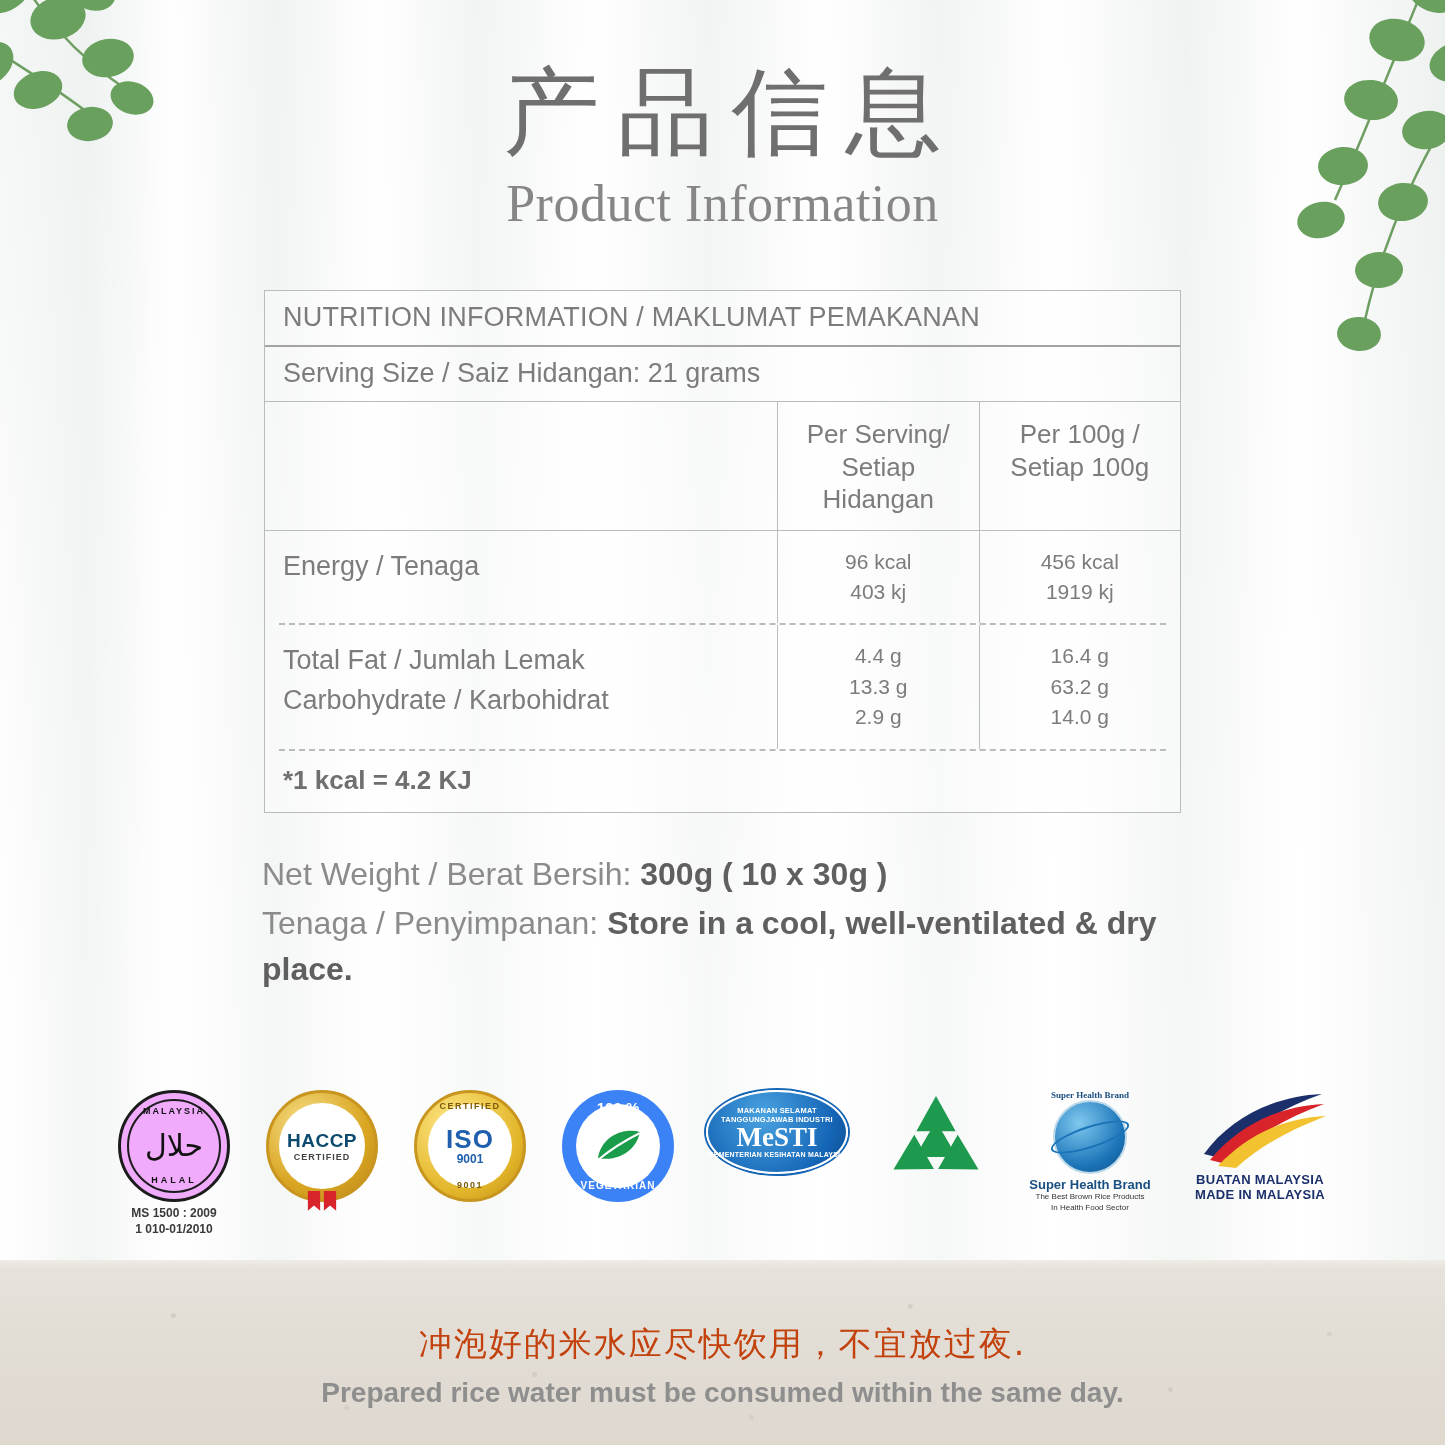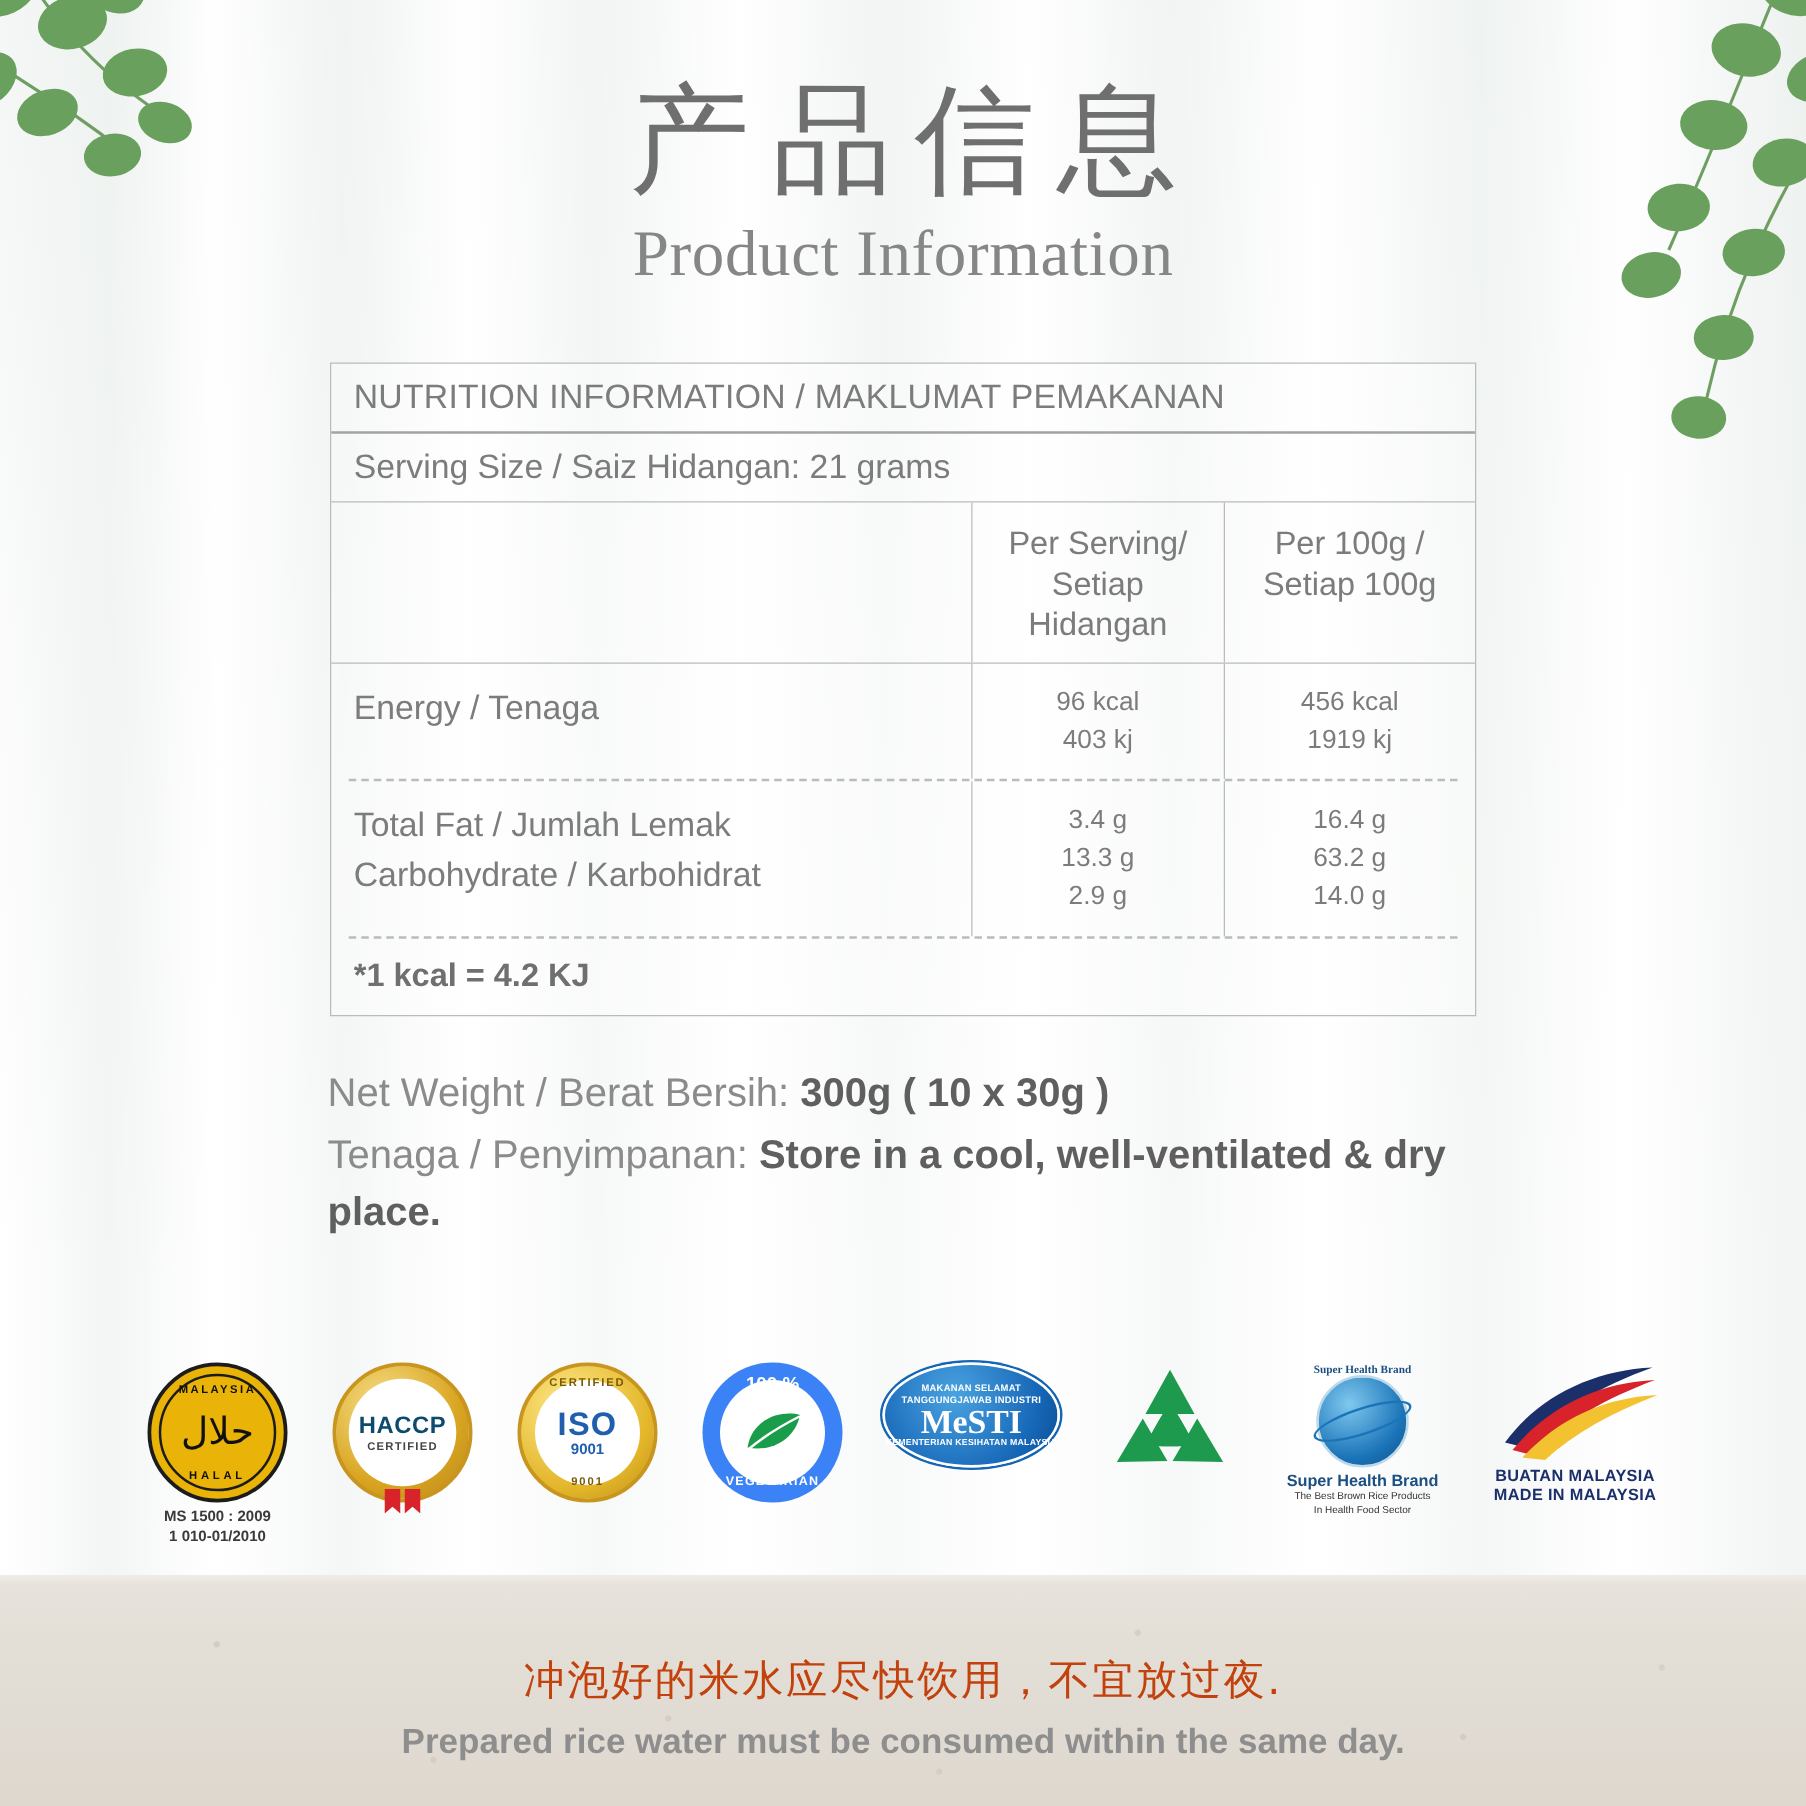--- a/index.html
+++ b/index.html
@@ -119,21 +119,21 @@
     position:absolute; left:110px; top:1090px; width:1230px;
     display:flex; align-items:flex-start; justify-content:space-between;
   }
   .cert { text-align:center; width:128px; }
   .cert-cap { font-size:12px; color:#3a3a3a; line-height:1.3; margin-top:4px; font-weight:bold; }
 
   .halal-badge {
     width:112px;height:112px;border-radius:50%;
     border:3px solid #1c1c1c; margin:0 auto; position:relative;
     display:flex;align-items:center;justify-content:center;
-    background:#eab308;
+    background:#f0abfc;
   }
   .halal-badge:before{
     content:""; position:absolute; inset:6px; border-radius:50%;
     border:2px solid #1c1c1c;
   }
   .halal-ar { font-size:30px; color:#111; font-family:"DejaVu Sans",sans-serif; line-height:1; }
   .halal-top, .halal-bot {
     position:absolute; font-size:9px; letter-spacing:2px; color:#111; font-weight:bold;
   }
   .halal-top{ top:13px; }
@@ -269,21 +269,21 @@
   </div>
 
   <div class="dashed-sep"></div>
 
   <div class="nutri-body-row">
     <div class="nb-label lines-cell">
       <div>Total Fat / Jumlah Lemak</div>
       <div>Carbohydrate / Karbohidrat</div>
     </div>
     <div class="nb-col lines-cell">
-      <div>3.4 g</div>
+      <div>4.4 g</div>
       <div>13.3 g</div>
       <div>2.9 g</div>
     </div>
     <div class="nb-col lines-cell">
       <div>16.4 g</div>
       <div>63.2 g</div>
       <div>14.0 g</div>
     </div>
   </div>
 

